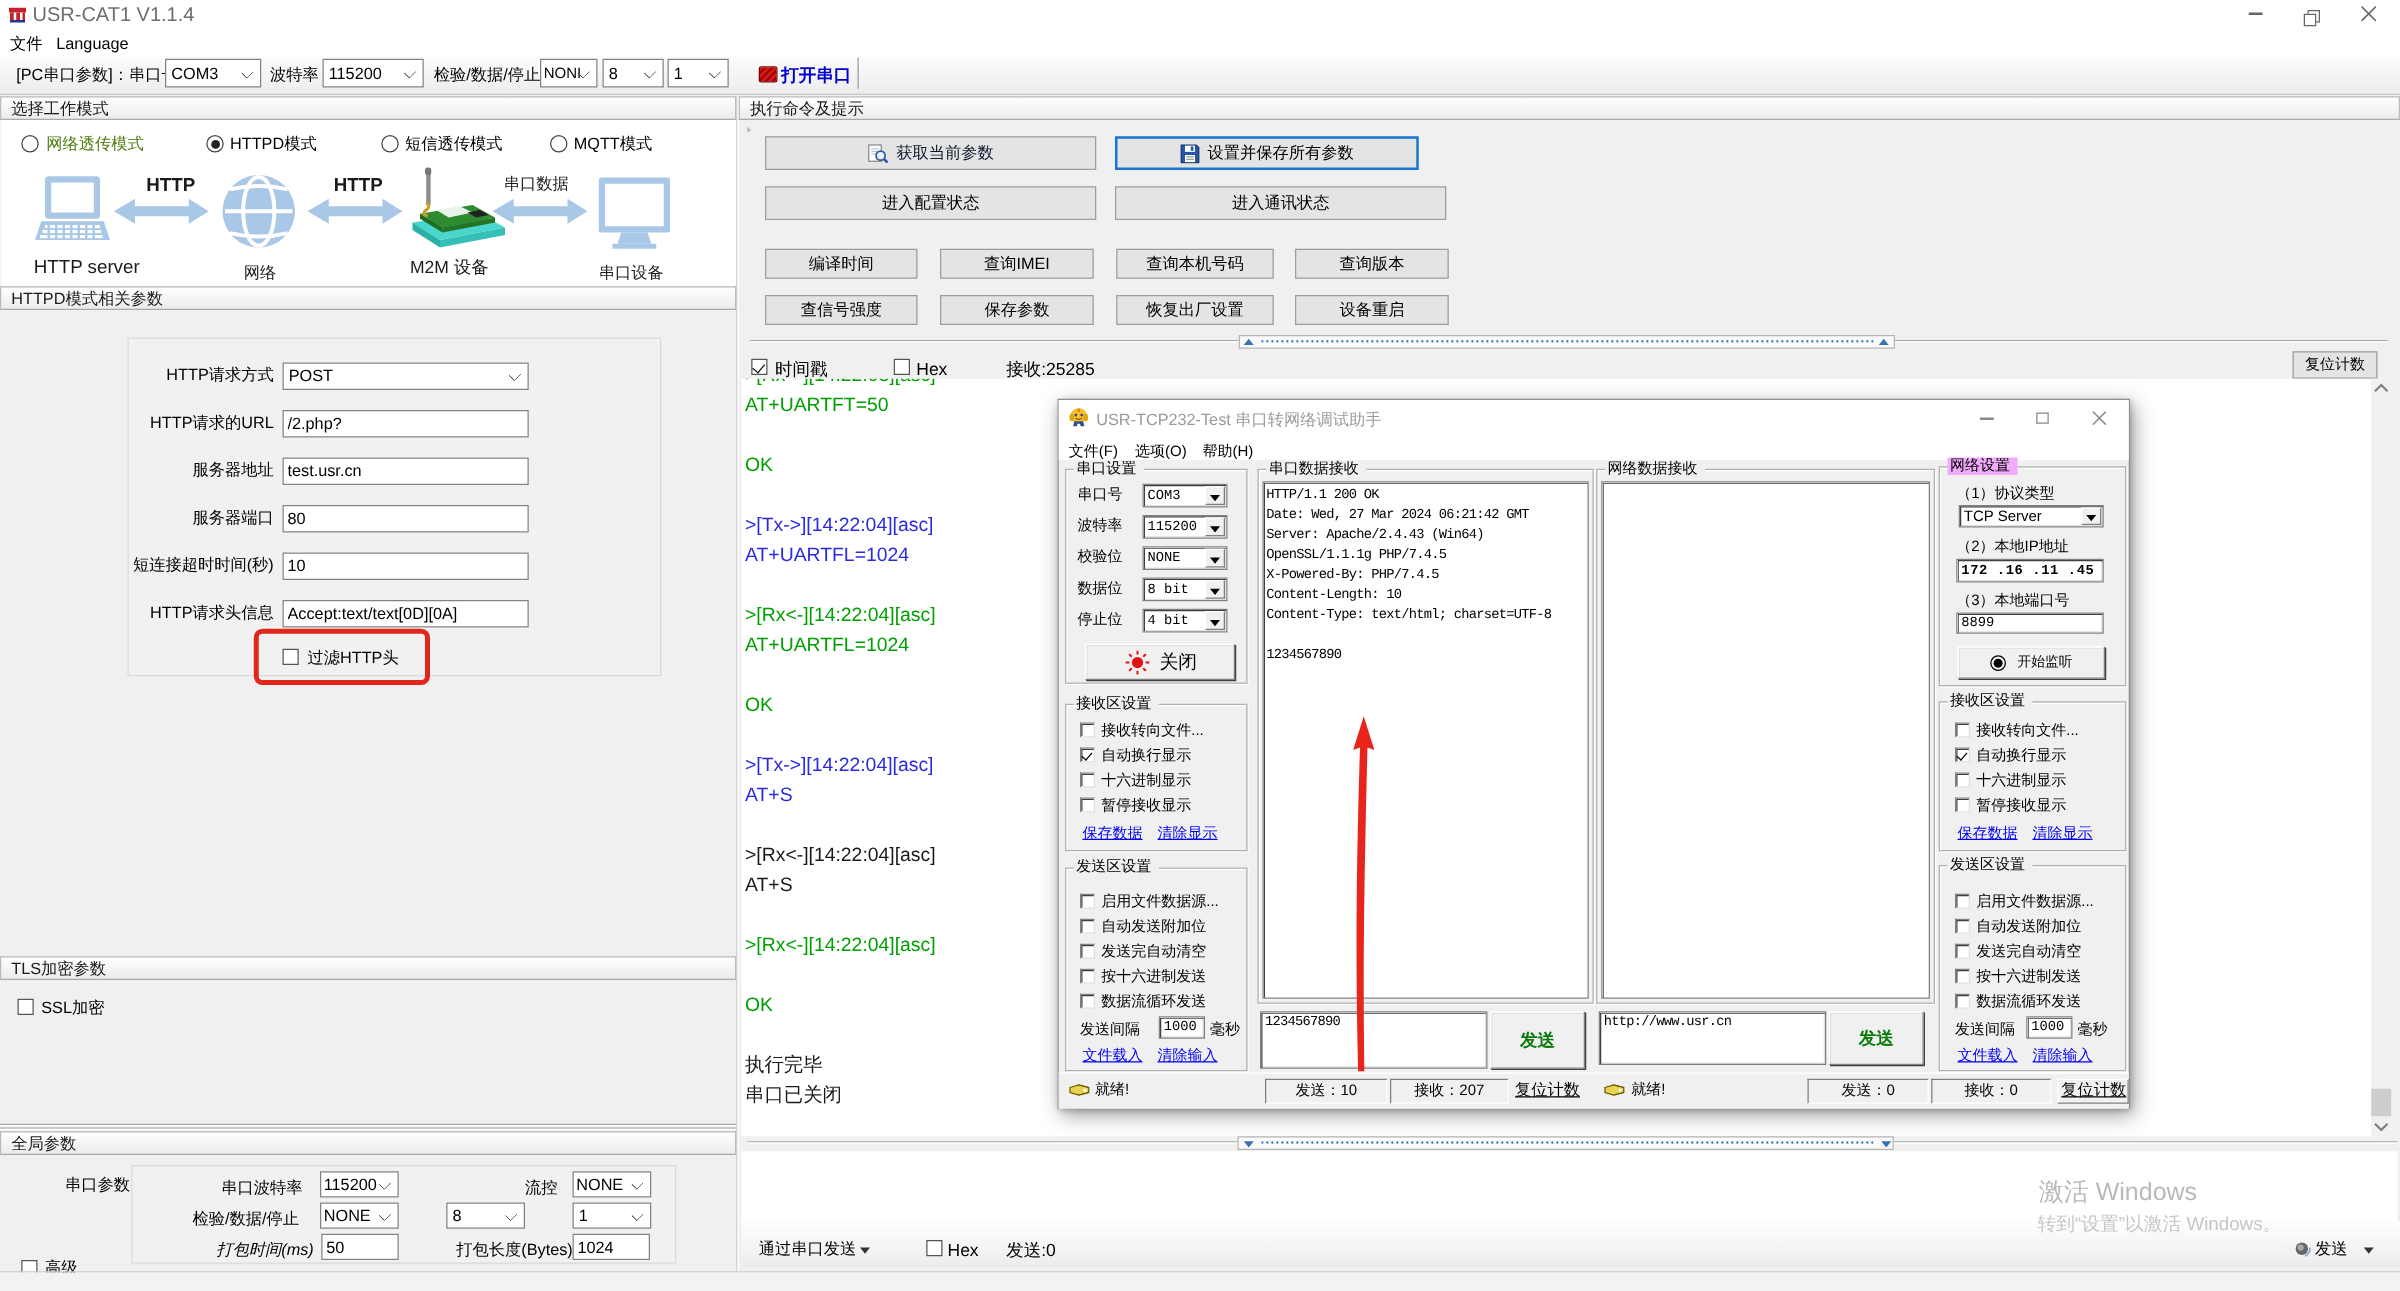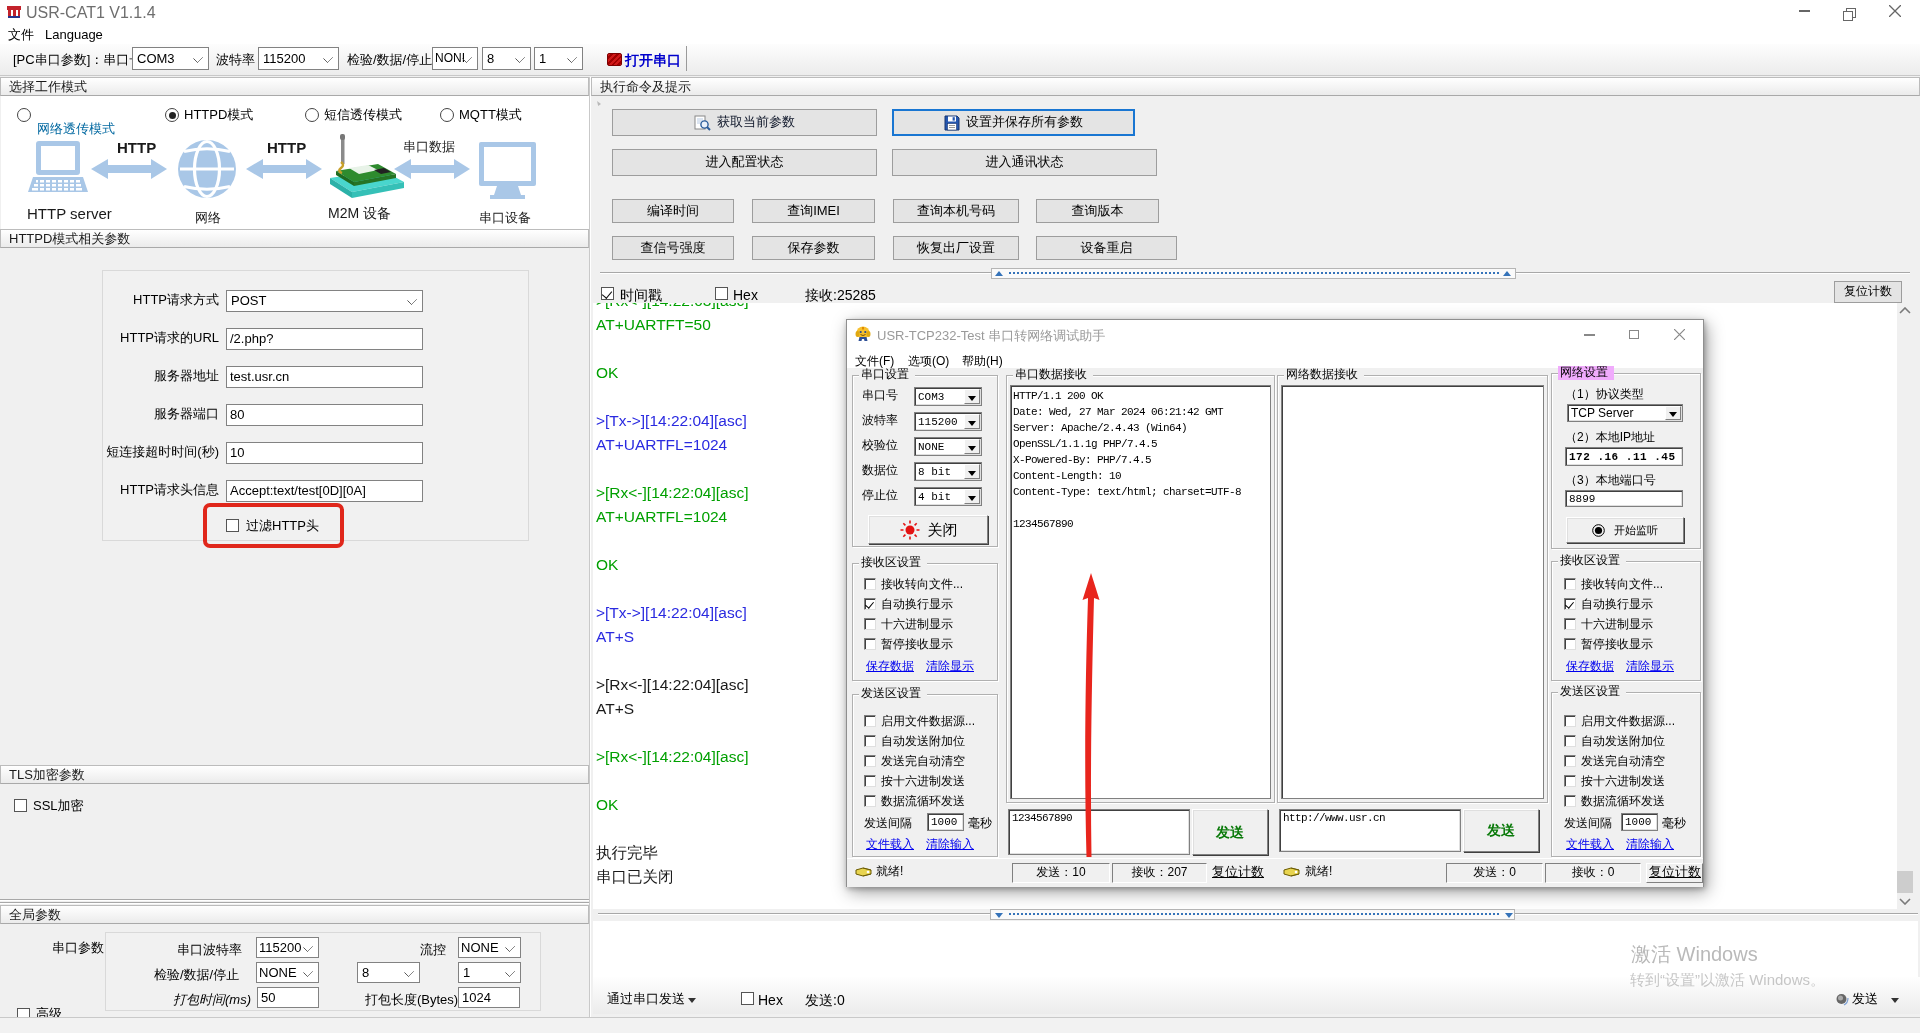--- a/index.html
+++ b/index.html
@@ -36,21 +36,21 @@
 <div style="position:absolute;left:534px;top:47px;width:49px;height:23px;background:#fff;border:1px solid #828282;box-sizing:border-box;"></div>
 <div style="position:absolute;left:539px;top:51.5px;width:30px;height:16px;font-size:13px;color:#000;white-space:nowrap;overflow:hidden;">1</div>
 <div style="position:absolute;left:568px;top:56.5px;width:9px;height:5px;border:solid #444;border-width:0 0 1.4px 1.4px;transform:rotate(-45deg) scale(1,.8);transform-origin:center;width:7px;height:7px;border-radius:1px;margin-top:-3px;"></div>
 <div style="position:absolute;left:607px;top:53px;width:13px;height:11px;background:repeating-linear-gradient(135deg,#d01818 0 2px,#a00000 2px 4px);border:1px solid #7d0000;border-radius:2px;"></div>
 <div style="position:absolute;left:625px;top:52px;font-size:14px;color:#0000cc;white-space:nowrap;font-weight:bold;">打开串口</div>
 <div style="position:absolute;left:686px;top:46px;width:1px;height:25px;background:#9a9a9a;"></div>
 <div style="position:absolute;left:0px;top:77px;width:589px;height:19px;background:linear-gradient(#ffffff,#ebebeb);border:1px solid #bcbcbc;border-bottom-color:#a9a9a9;box-sizing:border-box;"></div>
 <div style="position:absolute;left:9px;top:80px;width:571px;height:14px;font-size:13px;color:#1a1a1a;">选择工作模式</div>
 <div style="position:absolute;left:1px;top:96px;width:588px;height:133px;background:#fff;"></div>
 <div style="position:absolute;left:17px;top:108px;width:14px;height:14px;background:#fff;border:1px solid #444;border-radius:50%;box-sizing:border-box;"></div>
-<div style="position:absolute;left:37px;top:108px;font-size:13px;color:#0369a1;white-space:nowrap;margin-top:14px;">网络透传模式</div>
+<div style="position:absolute;left:37px;top:108px;font-size:13px;color:#4d7c0f;white-space:nowrap;">网络透传模式</div>
 <div style="position:absolute;left:165px;top:108px;width:14px;height:14px;background:#fff;border:1px solid #444;border-radius:50%;box-sizing:border-box;"></div>
 <div style="position:absolute;left:168.5px;top:111.5px;width:7px;height:7px;background:#222;border-radius:50%;"></div>
 <div style="position:absolute;left:184px;top:108px;font-size:13px;color:#000;white-space:nowrap;">HTTPD模式</div>
 <div style="position:absolute;left:305px;top:108px;width:14px;height:14px;background:#fff;border:1px solid #444;border-radius:50%;box-sizing:border-box;"></div>
 <div style="position:absolute;left:324px;top:108px;font-size:13px;color:#000;white-space:nowrap;">短信透传模式</div>
 <div style="position:absolute;left:440px;top:108px;width:14px;height:14px;background:#fff;border:1px solid #444;border-radius:50%;box-sizing:border-box;"></div>
 <div style="position:absolute;left:459px;top:108px;font-size:13px;color:#000;white-space:nowrap;">MQTT模式</div>
 <svg style="position:absolute;left:0px;top:130px" width="589" height="99" viewBox="0 0 589 99">
 <g fill="#a9c7e7">
 
@@ -125,21 +125,21 @@
 <div style="position:absolute;left:226px;top:366px;width:197px;height:22px;background:#fff;border:1px solid #828282;box-sizing:border-box;"></div>
 <div style="position:absolute;left:230px;top:370px;width:189px;height:16px;font-size:13px;color:#000;white-space:nowrap;overflow:hidden;">test.usr.cn</div>
 <div style="position:absolute;left:102px;top:407px;width:117px;height:16px;font-size:13px;color:#000;text-align:right;white-space:nowrap;">服务器端口</div>
 <div style="position:absolute;left:226px;top:404px;width:197px;height:22px;background:#fff;border:1px solid #828282;box-sizing:border-box;"></div>
 <div style="position:absolute;left:230px;top:408px;width:189px;height:16px;font-size:13px;color:#000;white-space:nowrap;overflow:hidden;">80</div>
 <div style="position:absolute;left:102px;top:445px;width:117px;height:16px;font-size:13px;color:#000;text-align:right;white-space:nowrap;">短连接超时时间(秒)</div>
 <div style="position:absolute;left:226px;top:442px;width:197px;height:22px;background:#fff;border:1px solid #828282;box-sizing:border-box;"></div>
 <div style="position:absolute;left:230px;top:446px;width:189px;height:16px;font-size:13px;color:#000;white-space:nowrap;overflow:hidden;">10</div>
 <div style="position:absolute;left:102px;top:483px;width:117px;height:16px;font-size:13px;color:#000;text-align:right;white-space:nowrap;">HTTP请求头信息</div>
 <div style="position:absolute;left:226px;top:480px;width:197px;height:22px;background:#fff;border:1px solid #828282;box-sizing:border-box;"></div>
-<div style="position:absolute;left:230px;top:484px;width:189px;height:16px;font-size:13px;color:#000;white-space:nowrap;overflow:hidden;">Accept:text/test[0D][0A]</div>
+<div style="position:absolute;left:230px;top:484px;width:189px;height:16px;font-size:13px;color:#000;white-space:nowrap;overflow:hidden;">Accept:text/text[0D][0A]</div>
 <div style="position:absolute;left:203px;top:503px;width:141px;height:45px;border:4px solid #e0271b;border-radius:7px;box-sizing:border-box;"></div>
 <div style="position:absolute;left:226px;top:519px;width:13px;height:13px;background:#fff;border:1px solid #555;box-sizing:border-box;"></div>
 <div style="position:absolute;left:246px;top:519px;font-size:13px;color:#000;white-space:nowrap;">过滤HTTP头</div>
 <div style="position:absolute;left:0px;top:765px;width:589px;height:19px;background:linear-gradient(#ffffff,#ebebeb);border:1px solid #bcbcbc;border-bottom-color:#a9a9a9;box-sizing:border-box;"></div>
 <div style="position:absolute;left:9px;top:768px;width:571px;height:14px;font-size:13px;color:#1a1a1a;">TLS加密参数</div>
 <div style="position:absolute;left:14px;top:799px;width:13px;height:13px;background:#fff;border:1px solid #555;box-sizing:border-box;"></div>
 <div style="position:absolute;left:33px;top:799px;font-size:13px;color:#000;white-space:nowrap;">SSL加密</div>
 <div style="position:absolute;left:0px;top:899px;width:589px;height:1px;background:#a8a8a8;"></div>
 <div style="position:absolute;left:0px;top:900px;width:589px;height:1px;background:#fff;"></div>
 <div style="position:absolute;left:0px;top:902px;width:589px;height:1px;background:#a8a8a8;"></div>
@@ -194,21 +194,21 @@
     </svg>设置并保存所有参数</div>
 <div style="position:absolute;left:612px;top:149px;width:265px;height:27px;background:#e4e4e4;border:1px solid #9d9d9d;box-sizing:border-box;display:flex;align-items:center;justify-content:center;font-size:13px;color:#000;">进入配置状态</div>
 <div style="position:absolute;left:892px;top:149px;width:265px;height:27px;background:#e4e4e4;border:1px solid #9d9d9d;box-sizing:border-box;display:flex;align-items:center;justify-content:center;font-size:13px;color:#000;">进入通讯状态</div>
 <div style="position:absolute;left:612px;top:199px;width:122px;height:24px;background:#e4e4e4;border:1px solid #9d9d9d;box-sizing:border-box;display:flex;align-items:center;justify-content:center;font-size:13px;color:#000;">编译时间</div>
 <div style="position:absolute;left:752px;top:199px;width:123px;height:24px;background:#e4e4e4;border:1px solid #9d9d9d;box-sizing:border-box;display:flex;align-items:center;justify-content:center;font-size:13px;color:#000;">查询IMEI</div>
 <div style="position:absolute;left:893px;top:199px;width:126px;height:24px;background:#e4e4e4;border:1px solid #9d9d9d;box-sizing:border-box;display:flex;align-items:center;justify-content:center;font-size:13px;color:#000;">查询本机号码</div>
 <div style="position:absolute;left:1036px;top:199px;width:123px;height:24px;background:#e4e4e4;border:1px solid #9d9d9d;box-sizing:border-box;display:flex;align-items:center;justify-content:center;font-size:13px;color:#000;">查询版本</div>
 <div style="position:absolute;left:612px;top:236px;width:122px;height:24px;background:#e4e4e4;border:1px solid #9d9d9d;box-sizing:border-box;display:flex;align-items:center;justify-content:center;font-size:13px;color:#000;">查信号强度</div>
 <div style="position:absolute;left:752px;top:236px;width:123px;height:24px;background:#e4e4e4;border:1px solid #9d9d9d;box-sizing:border-box;display:flex;align-items:center;justify-content:center;font-size:13px;color:#000;">保存参数</div>
 <div style="position:absolute;left:893px;top:236px;width:126px;height:24px;background:#e4e4e4;border:1px solid #9d9d9d;box-sizing:border-box;display:flex;align-items:center;justify-content:center;font-size:13px;color:#000;">恢复出厂设置</div>
-<div style="position:absolute;left:1036px;top:236px;width:141px;height:24px;background:#e4e4e4;border:1px solid #9d9d9d;box-sizing:border-box;display:flex;align-items:center;justify-content:center;font-size:13px;color:#000;">设备重启</div>
+<div style="position:absolute;left:1036px;top:236px;width:123px;height:24px;background:#e4e4e4;border:1px solid #9d9d9d;box-sizing:border-box;display:flex;align-items:center;justify-content:center;font-size:13px;color:#000;">设备重启</div>
 <div style="position:absolute;left:600px;top:272px;width:391px;height:1px;background:#a8a8a8;"></div>
 <div style="position:absolute;left:600px;top:273px;width:391px;height:1px;background:#fff;"></div>
 <div style="position:absolute;left:1516px;top:272px;width:394px;height:1px;background:#a8a8a8;"></div>
 <div style="position:absolute;left:1516px;top:273px;width:394px;height:1px;background:#fff;"></div>
 <div style="position:absolute;left:991px;top:268px;width:525px;height:11px;background:#fafafa;border:1px solid #b5b5b5;box-sizing:border-box;"></div>
 <div style="position:absolute;left:995px;top:271px;width:9px;height:5px;border-left:4.5px solid transparent;border-right:4.5px solid transparent;border-bottom:5px solid #3573b9;width:0;height:0;"></div>
 <div style="position:absolute;left:1503px;top:271px;width:9px;height:5px;border-left:4.5px solid transparent;border-right:4.5px solid transparent;border-bottom:5px solid #3573b9;width:0;height:0;"></div>
 <div style="position:absolute;left:1009px;top:272px;width:490px;height:2px;background-image:radial-gradient(circle at 1px 1px,#3573b9 0.8px,transparent 1px);background-size:4px 2px;"></div>
 <div style="position:absolute;left:601px;top:287px;width:13px;height:13px;background:#fff;border:1px solid #555;box-sizing:border-box;"></div>
 <div style="position:absolute;left:604px;top:289px;width:5px;height:8px;border:solid #111;border-width:0 1.6px 1.6px 0;transform:rotate(40deg);"></div>

